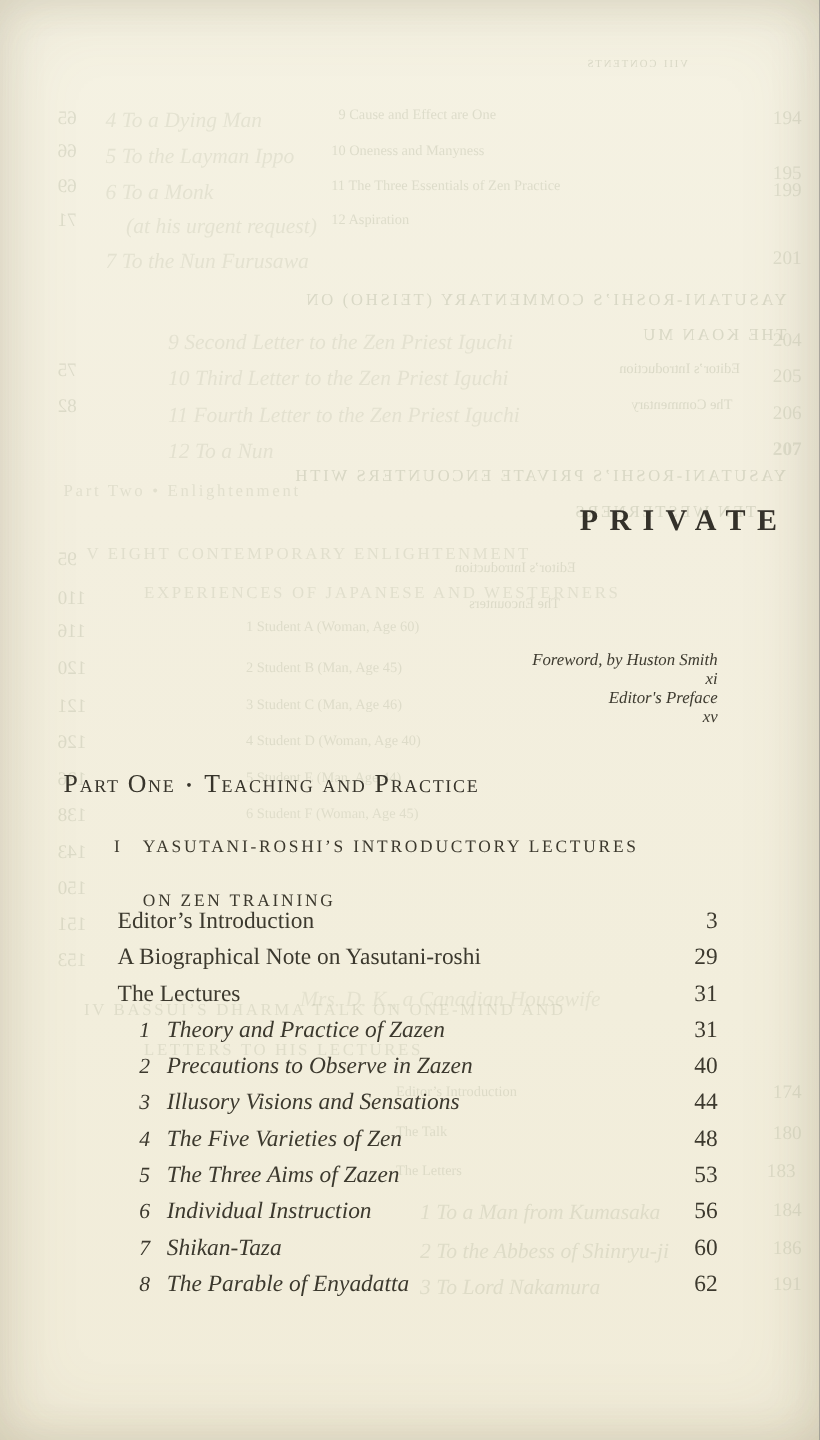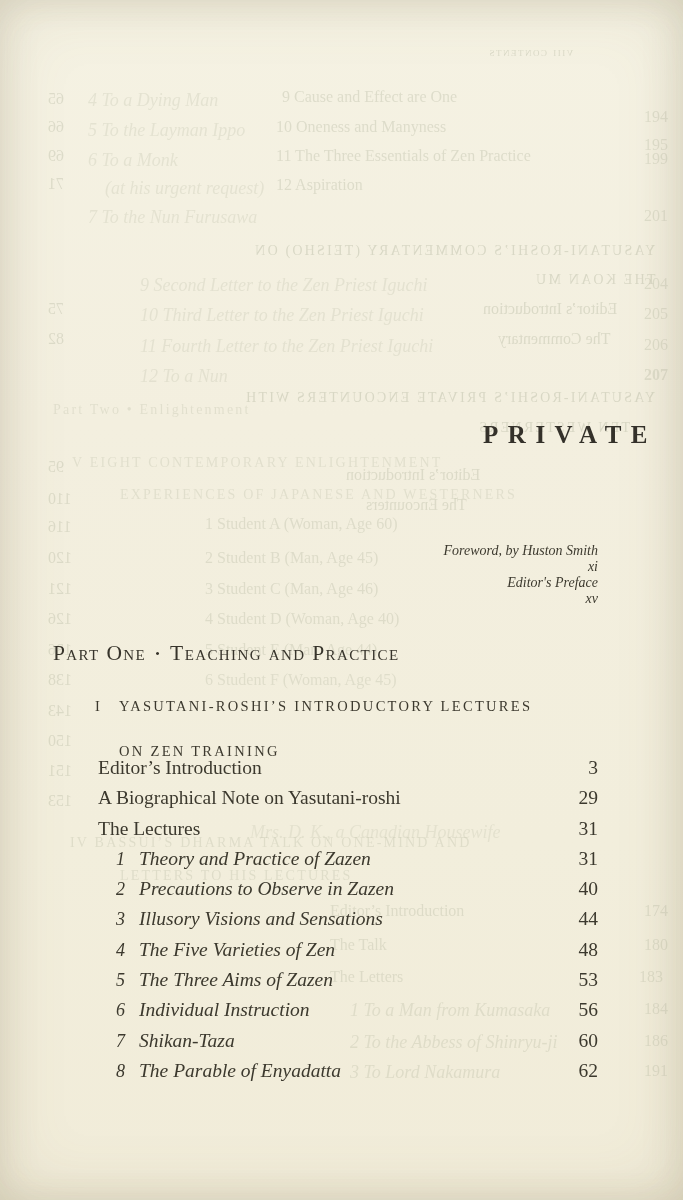--- a/index.html
+++ b/index.html
@@ -16,21 +16,21 @@
   
   #ghosts{position:absolute;inset:0;pointer-events:none;}
   .ghost{
     position:absolute;white-space:nowrap;
     filter:blur(0.45px);
     color:#9da289;
   }
   .ghost.mirror{transform:scaleX(-1);}
   .g-caps{font-size:14px;letter-spacing:2.2px;}
   .g-sc{font-size:13px;font-variant-caps:small-caps;letter-spacing:1.5px;}
-  .g-roman{font-size:16px;}
+  .g-roman{font-size:12px;}
   .g-italic{font-size:18px;font-style:italic;}
   .g-num{font-size:16px;width:34px;text-align:right;display:inline-block;}
   
   #print{position:absolute;inset:0;}
   .contents-title{
     position:absolute;top:421px;right:26px;
     font-size:25px;font-weight:700;letter-spacing:9.5px;
     color:#34312a;
   }
   .front-matter{position:absolute;top:543px;left:98px;right:85px;}
@@ -115,21 +115,21 @@
       <span class="ghost g-num mirror" style="top: 518px; left: 48px; opacity: 0.26;">116</span>
       <span class="ghost g-num mirror" style="top: 549px; left: 48px; opacity: 0.26;">120</span>
       <span class="ghost g-num mirror" style="top: 580px; left: 48px; opacity: 0.26;">121</span>
       <span class="ghost g-num mirror" style="top: 610px; left: 48px; opacity: 0.26;">126</span>
       <span class="ghost g-num mirror" style="top: 641px; left: 48px; opacity: 0.26;">136</span>
       <span class="ghost g-num mirror" style="top: 671px; left: 48px; opacity: 0.26;">138</span>
       <span class="ghost g-num mirror" style="top: 702px; left: 48px; opacity: 0.26;">143</span>
       <span class="ghost g-num mirror" style="top: 732px; left: 48px; opacity: 0.26;">150</span>
       <span class="ghost g-num mirror" style="top: 762px; left: 48px; opacity: 0.26;">151</span>
       <span class="ghost g-num mirror" style="top: 792px; left: 48px; opacity: 0.26;">153</span>
-      <span class="ghost g-num" style="top: 108px; left: 634px; opacity: 0.24;">194</span>
+      <span class="ghost g-num" style="top: 90px; left: 634px; opacity: 0.24;">194</span>
       <span class="ghost g-num" style="top: 120px; left: 634px; opacity: 0.24; margin-top: 16px;">195</span>
       <span class="ghost g-num" style="top: 150px; left: 634px; opacity: 0.24;">199</span>
       <span class="ghost g-num" style="top: 207px; left: 634px; opacity: 0.24;">201</span>
       <span class="ghost g-num" style="top: 275px; left: 634px; opacity: 0.24;">204</span>
       <span class="ghost g-num" style="top: 305px; left: 634px; opacity: 0.24;">205</span>
       <span class="ghost g-num" style="top: 336px; left: 634px; opacity: 0.24;">206</span>
       <span class="ghost g-num" style="top: 366px; left: 634px; opacity: 0.24; font-weight: bold;">207</span>
       <span class="ghost g-num" style="top: 902px; left: 634px; opacity: 0.24;">174</span>
       <span class="ghost g-num" style="top: 936px; left: 634px; opacity: 0.24;">180</span>
       <span class="ghost g-num" style="top: 968px; left: 634px; opacity: 0.24; text-align: center;">183</span>

